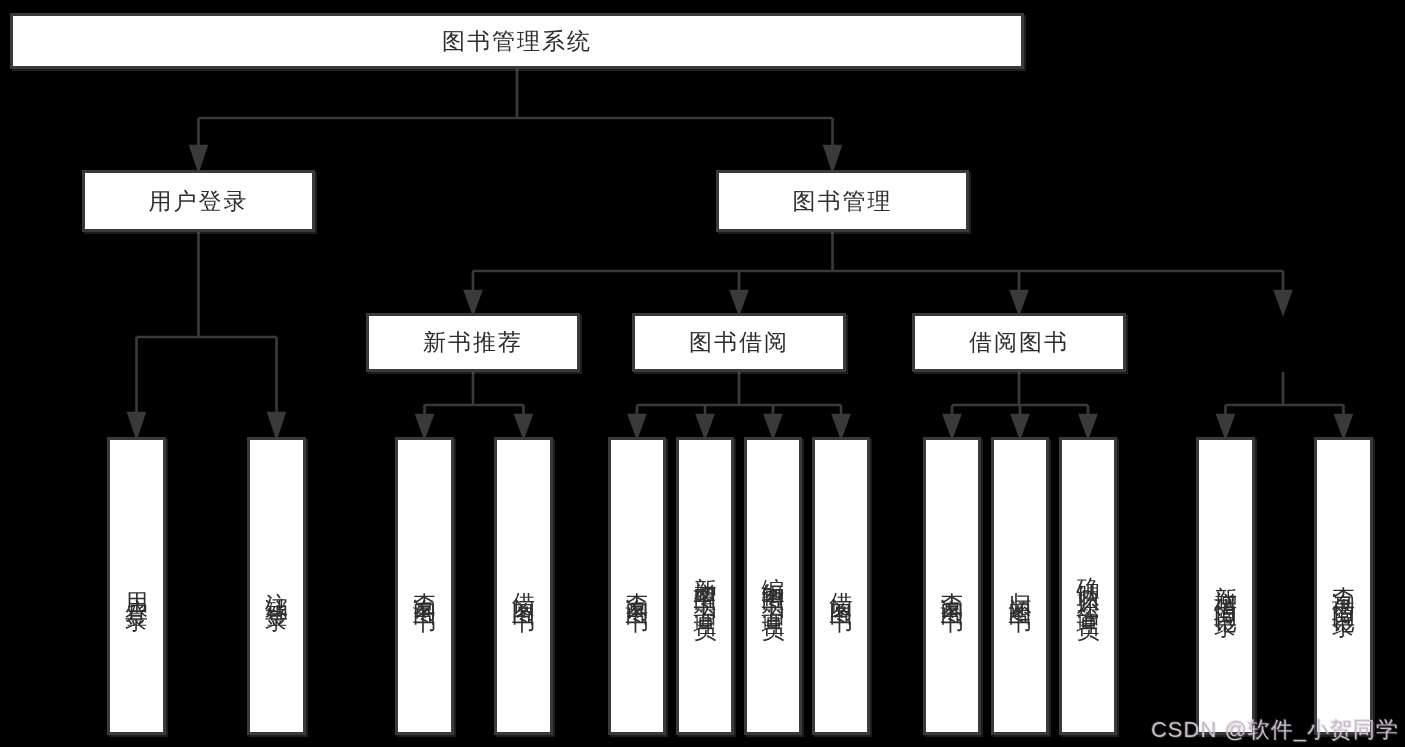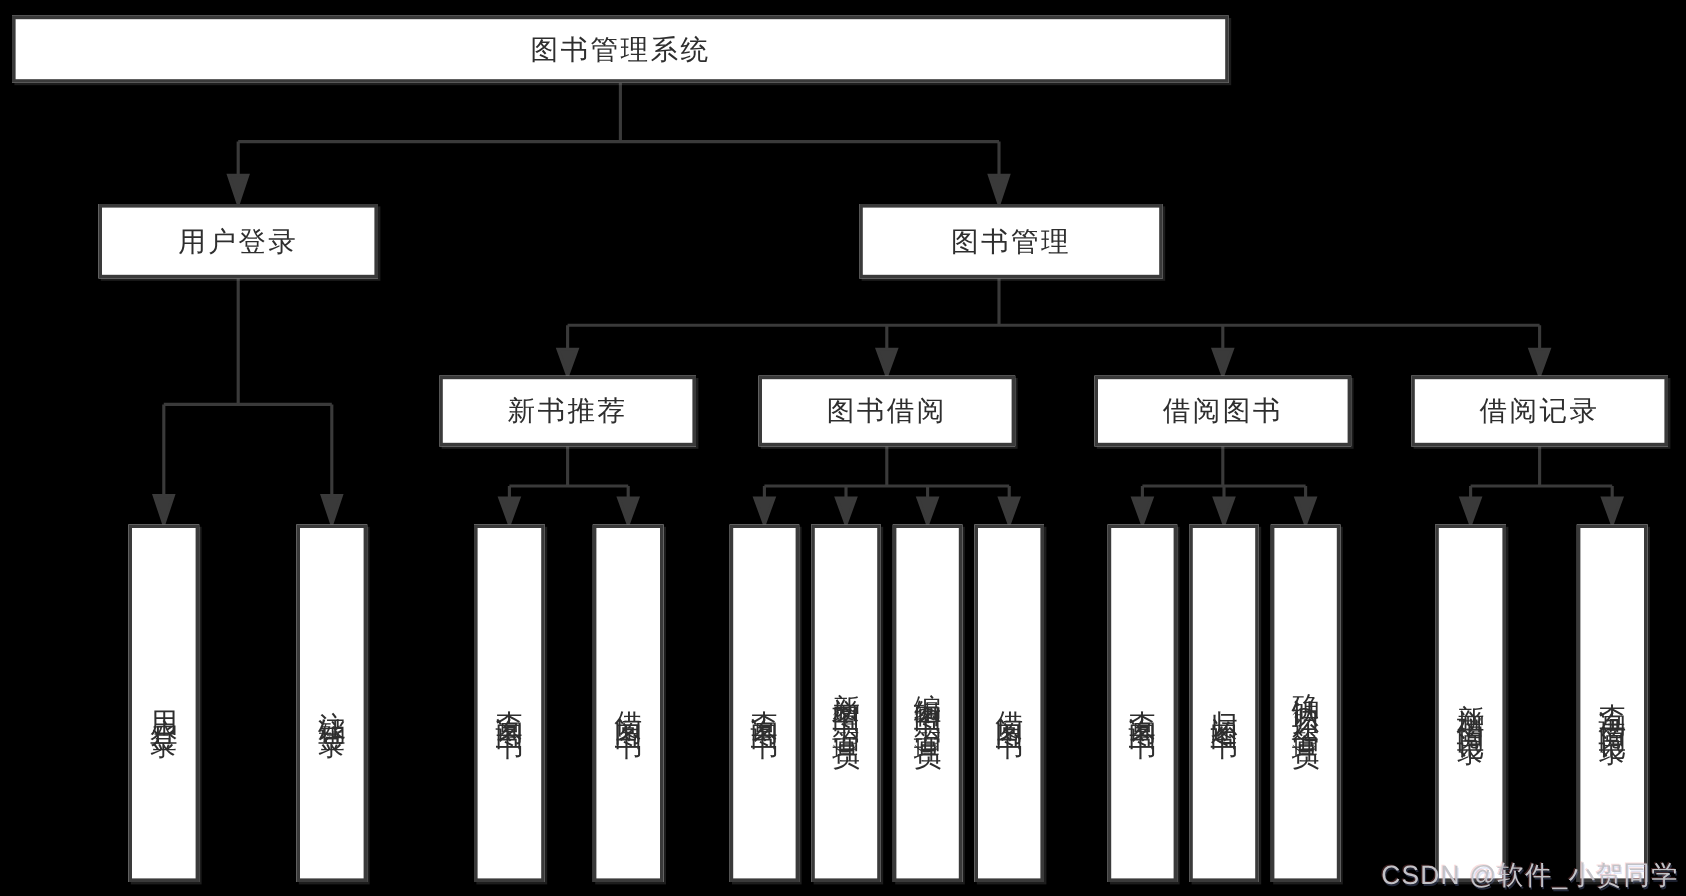--- a/index.html
+++ b/index.html
@@ -121,23 +121,20 @@
 
   <div class="box" style="left:632px;top:313px;width:214px;height:59px">
     <span class="h-label">图书借阅</span>
   </div>
   <div class="box" style="left:366px;top:313px;width:214px;height:59px">
     <span class="h-label">新书推荐</span>
   </div>
   <div class="box" style="left:912px;top:313px;width:214px;height:59px">
     <span class="h-label">借阅图书</span>
   </div>
-  <div class="box" style="left:1176px;top:313px;width:214px;height:59px">
-    <span class="h-label">借阅记录</span>
-  </div>
 
   <div class="box" style="left:107px;top:437px;width:59px;height:298px">
     <span class="v-label">用户登录</span>
   </div>
   <div class="box" style="left:247px;top:437px;width:59px;height:298px">
     <span class="v-label">注销登录</span>
   </div>
 
   <div class="box" style="left:395px;top:437px;width:59px;height:298px">
     <span class="v-label">查询图书</span>

